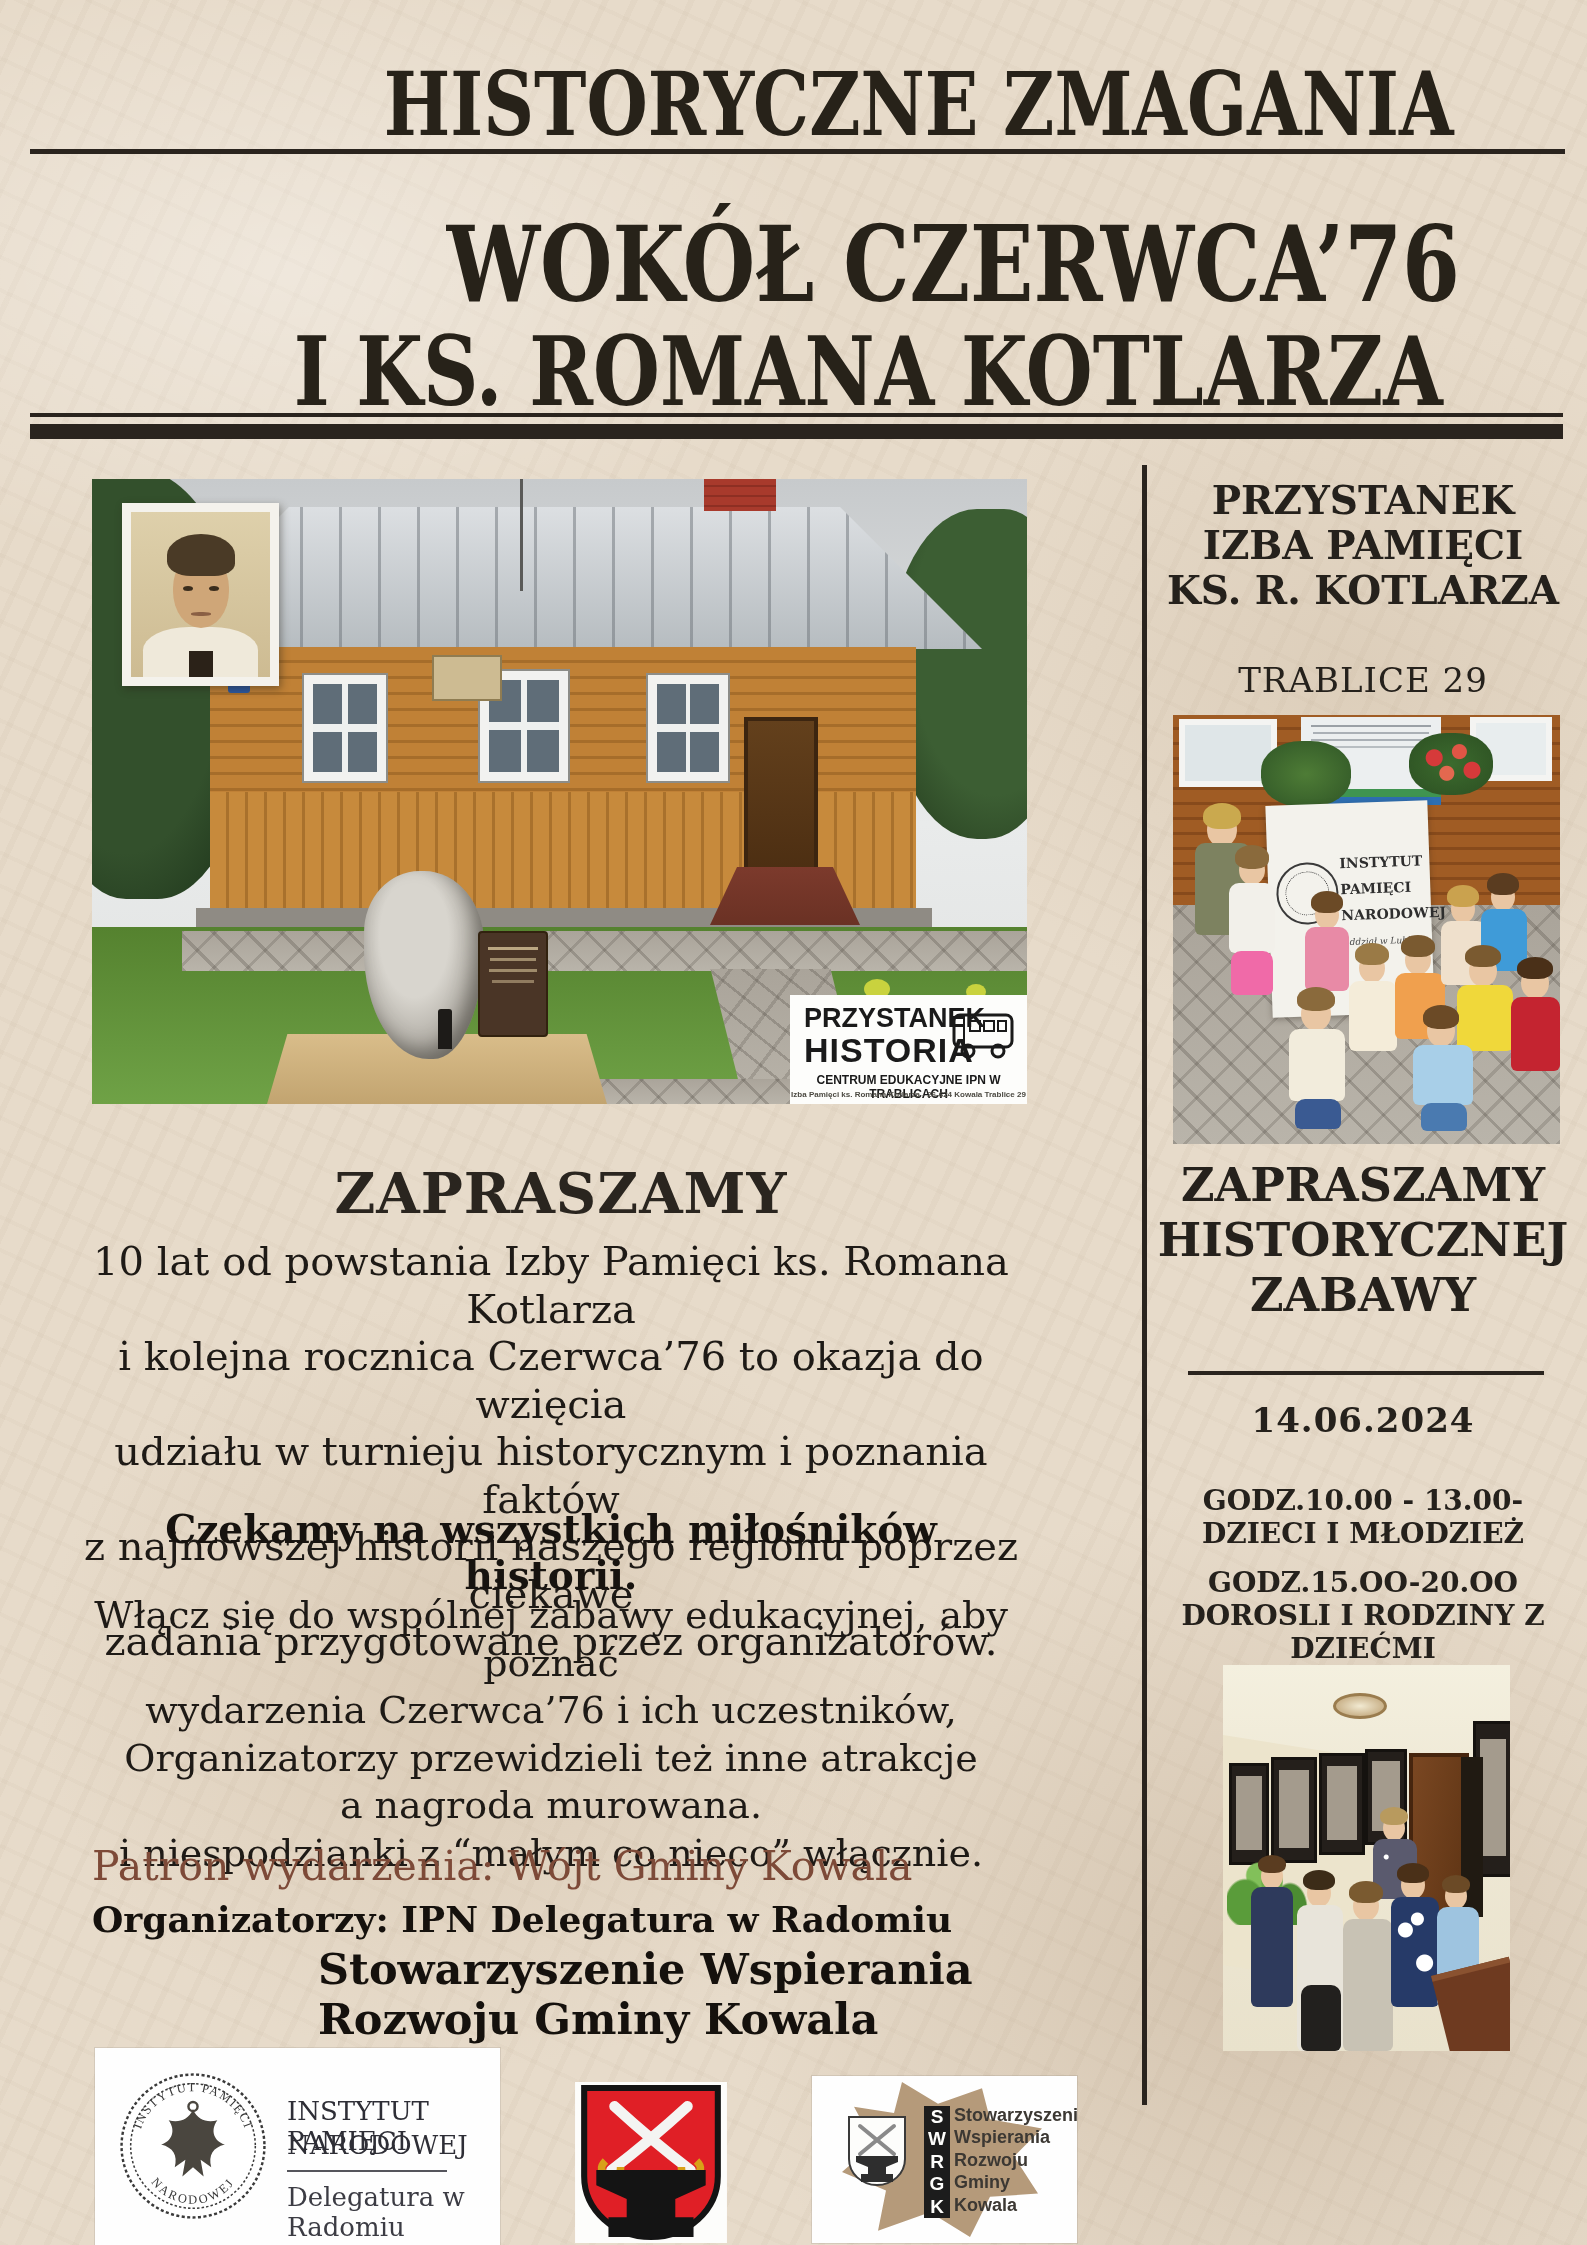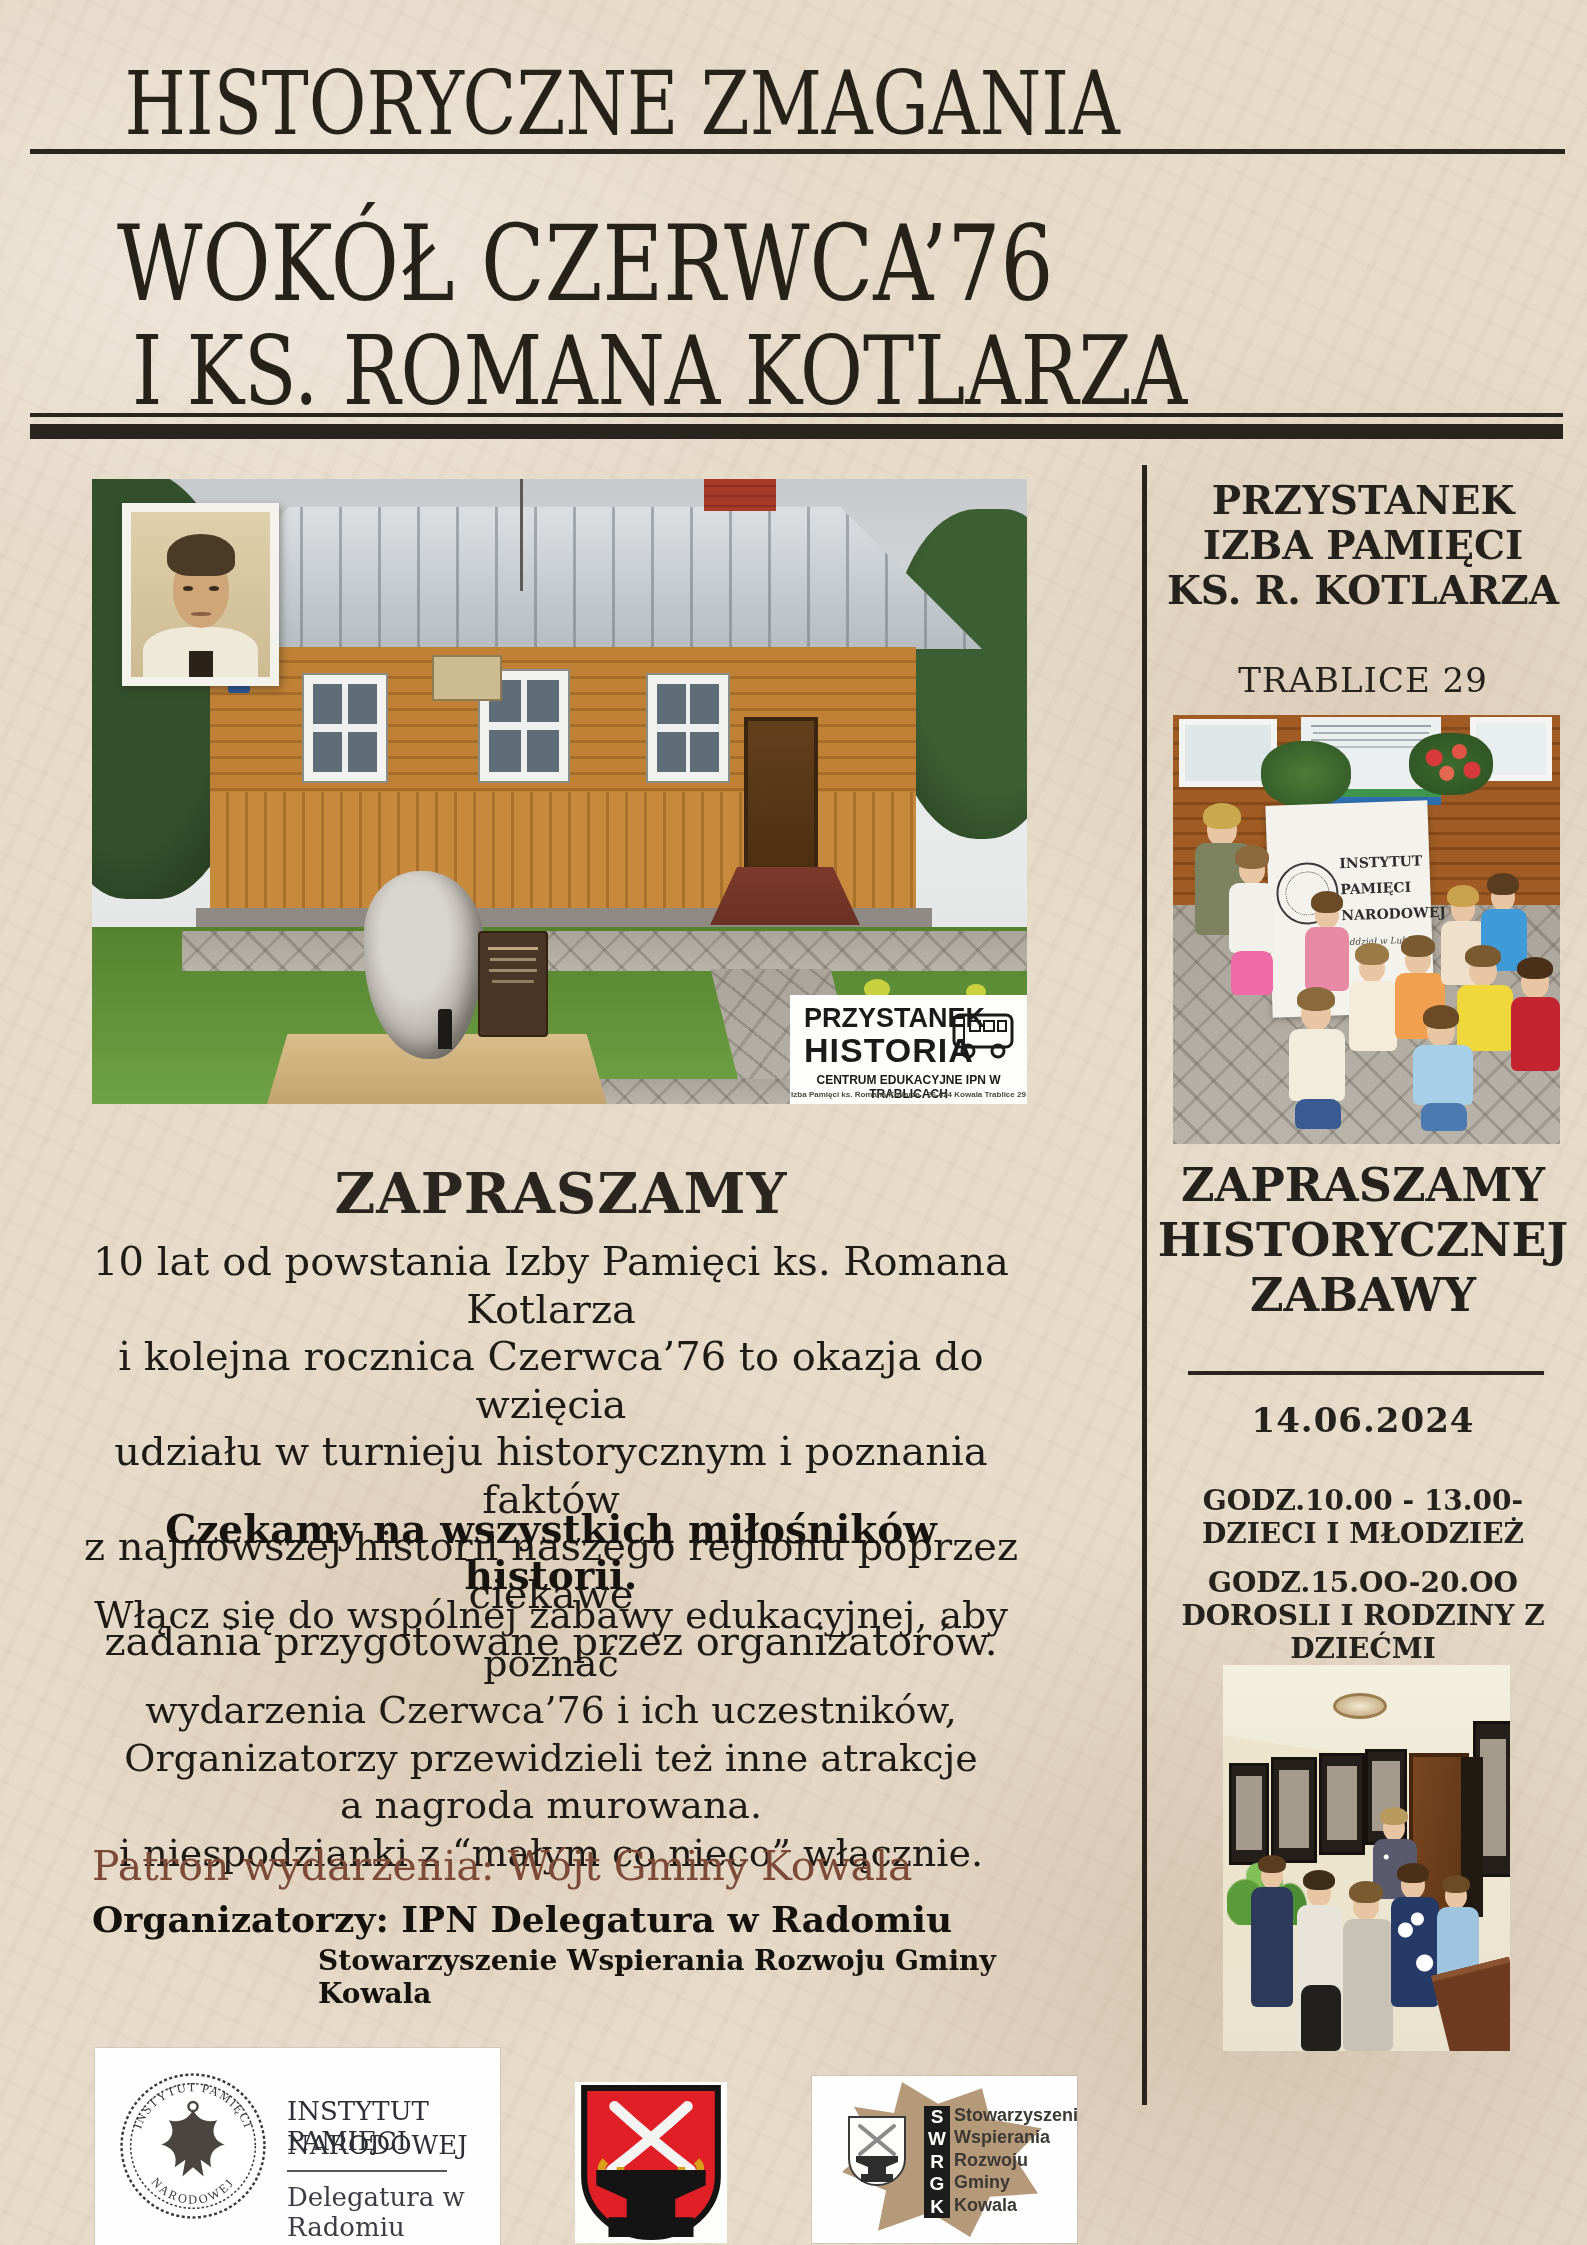--- a/index.html
+++ b/index.html
@@ -11,21 +11,21 @@
       radial-gradient(800px 700px at 30% 75%, rgba(186,162,132,.28), transparent 55%),
       radial-gradient(900px 800px at 80% 88%, rgba(170,145,115,.30), transparent 60%),
       repeating-linear-gradient(115deg, rgba(150,128,100,.05) 0 6px, transparent 6px 26px),
       repeating-linear-gradient(25deg, rgba(150,128,100,.04) 0 4px, transparent 4px 30px),
       #e7dbca;
     font-family:"DejaVu Serif","Liberation Serif",serif;color:#25211c;
   }
   .abs{position:absolute;}
   .ctr{text-align:center;}
   .condensed{display:inline-block;transform:scaleX(.8);transform-origin:50% 50%;white-space:nowrap;}
-  .title-line{width:100%;text-align:left;color:#272219;font-weight:400;}
+  .title-line{width:100%;text-align:right;color:#272219;font-weight:700;}
   .rule{background:#2a241e;}
   
   .photo{overflow:hidden;}
   .house{left:92px;top:479px;width:935px;height:625px;background:linear-gradient(#c7cacc,#e9ebeb 55%,#dfe1e0);}
   .plank-h{background:repeating-linear-gradient(180deg,#c08136 0 13px,#a66d2a 13px 16px);}
   .plank-v{background:repeating-linear-gradient(90deg,#c78a3c 0 16px,#a9712c 16px 19px);}
   .win{background:#5f6d78;border:9px solid #f2f2f0;box-shadow:0 0 0 2px #8d8d88;}
   .win i{position:absolute;background:#eef0ef;}
   .kids{left:1173px;top:715px;width:387px;height:429px;background:linear-gradient(#9a9287 0%, #b7b2a8 40%);}
   .paving{background:
@@ -168,21 +168,21 @@
     <div>i niespodzianki z “małym co nieco” włącznie.</div>
   </div>
 
   <div class="abs" style="left:92px;top:1842px;width:938px;font-size:41px;font-weight:normal;color:#7d4a38;">
     <span>Patron wydarzenia: Wójt Gminy Kowala</span>
   </div>
 
   <div class="abs" style="left:92px;top:1898px;width:938px;font-size:36px;font-weight:bold;color:#15110d;">
     <span>Organizatorzy: IPN Delegatura w Radomiu</span>
   </div>
-  <div class="abs" style="left:318px;top:1944px;width:800px;font-size:28px;font-weight:bold;color:#15110d;">
+  <div class="abs" style="left:318px;top:1944px;width:800px;font-size:43px;font-weight:bold;color:#15110d;">
     <span>Stowarzyszenie Wspierania Rozwoju Gminy Kowala</span>
   </div>
 
   <div class="abs rc" style="top:478px;font-size:39px;line-height:45px;font-weight:600;">
     <div>PRZYSTANEK</div>
     <div>IZBA PAMIĘCI</div>
     <div>KS. R. KOTLARZA</div>
   </div>
   <div class="abs rc" style="top:660px;font-size:34px;letter-spacing:1px;">
     <span>TRABLICE 29</span>

